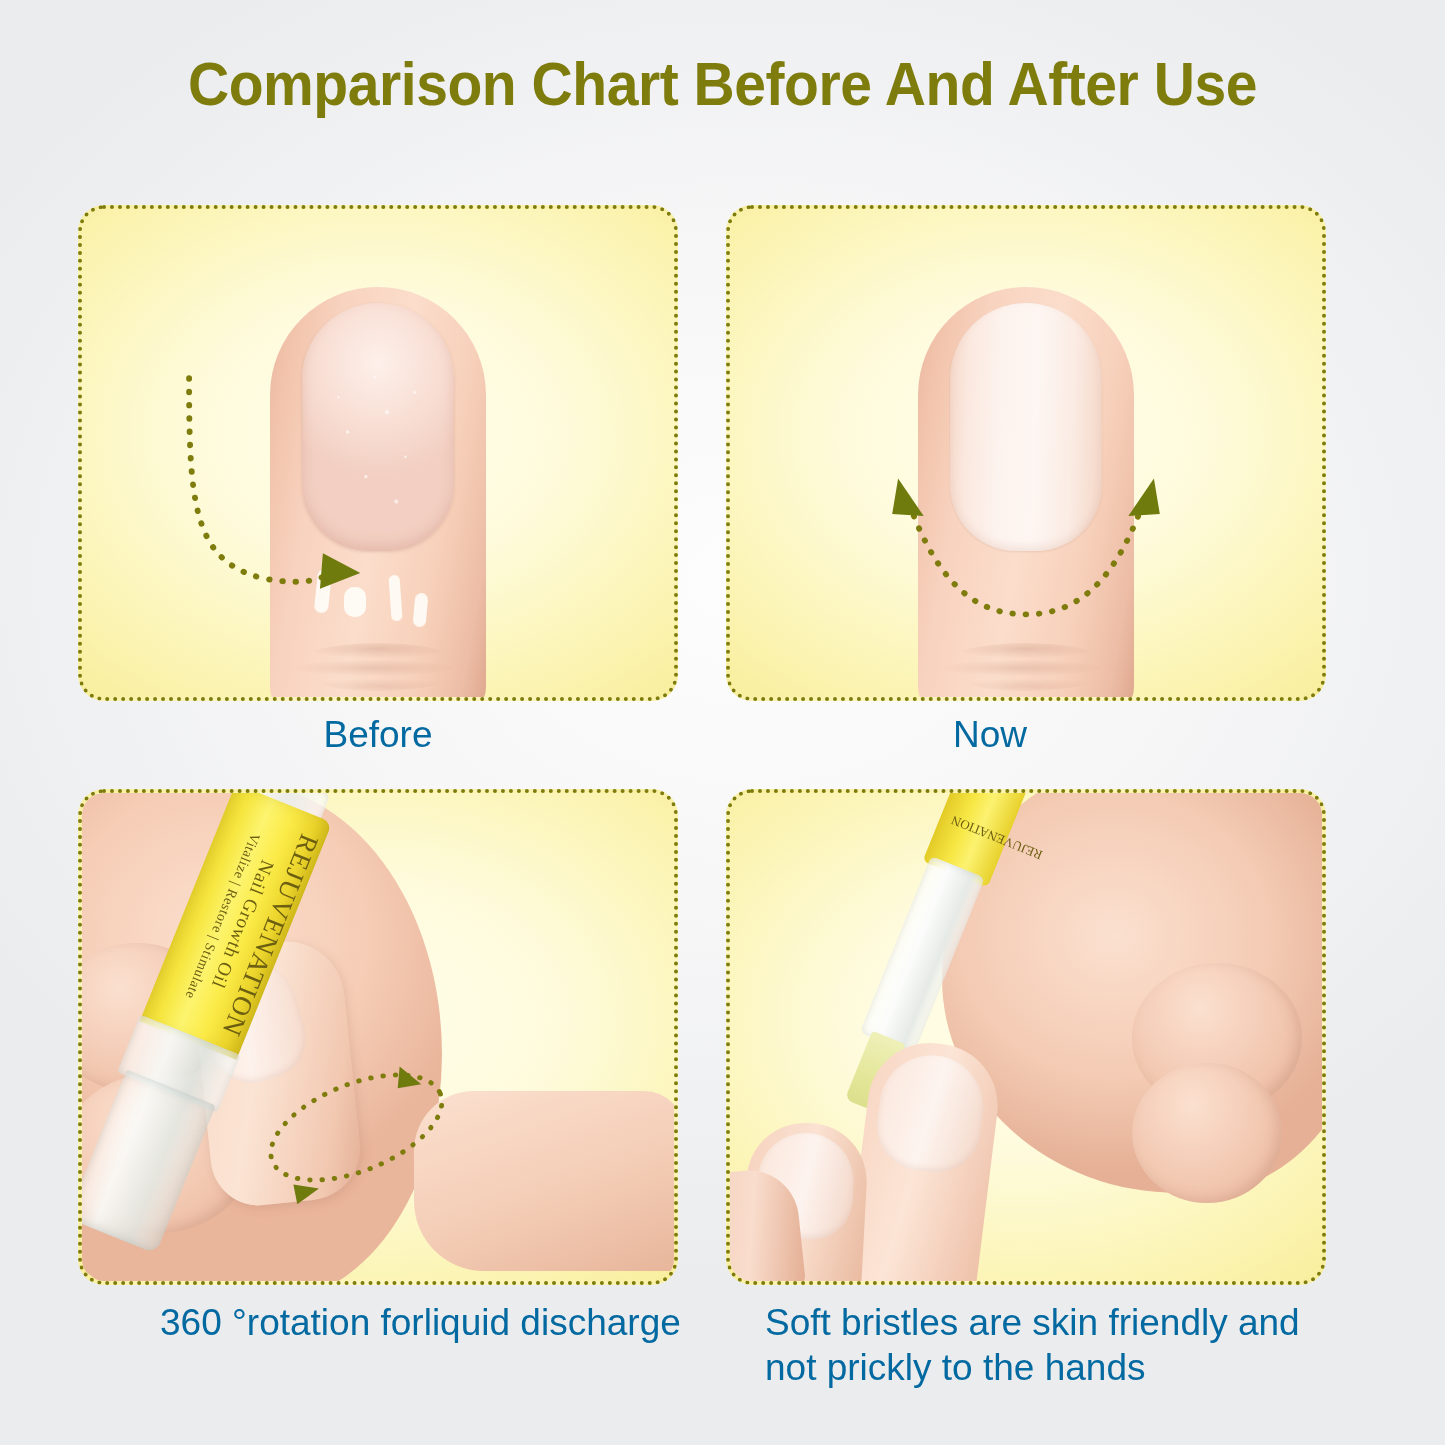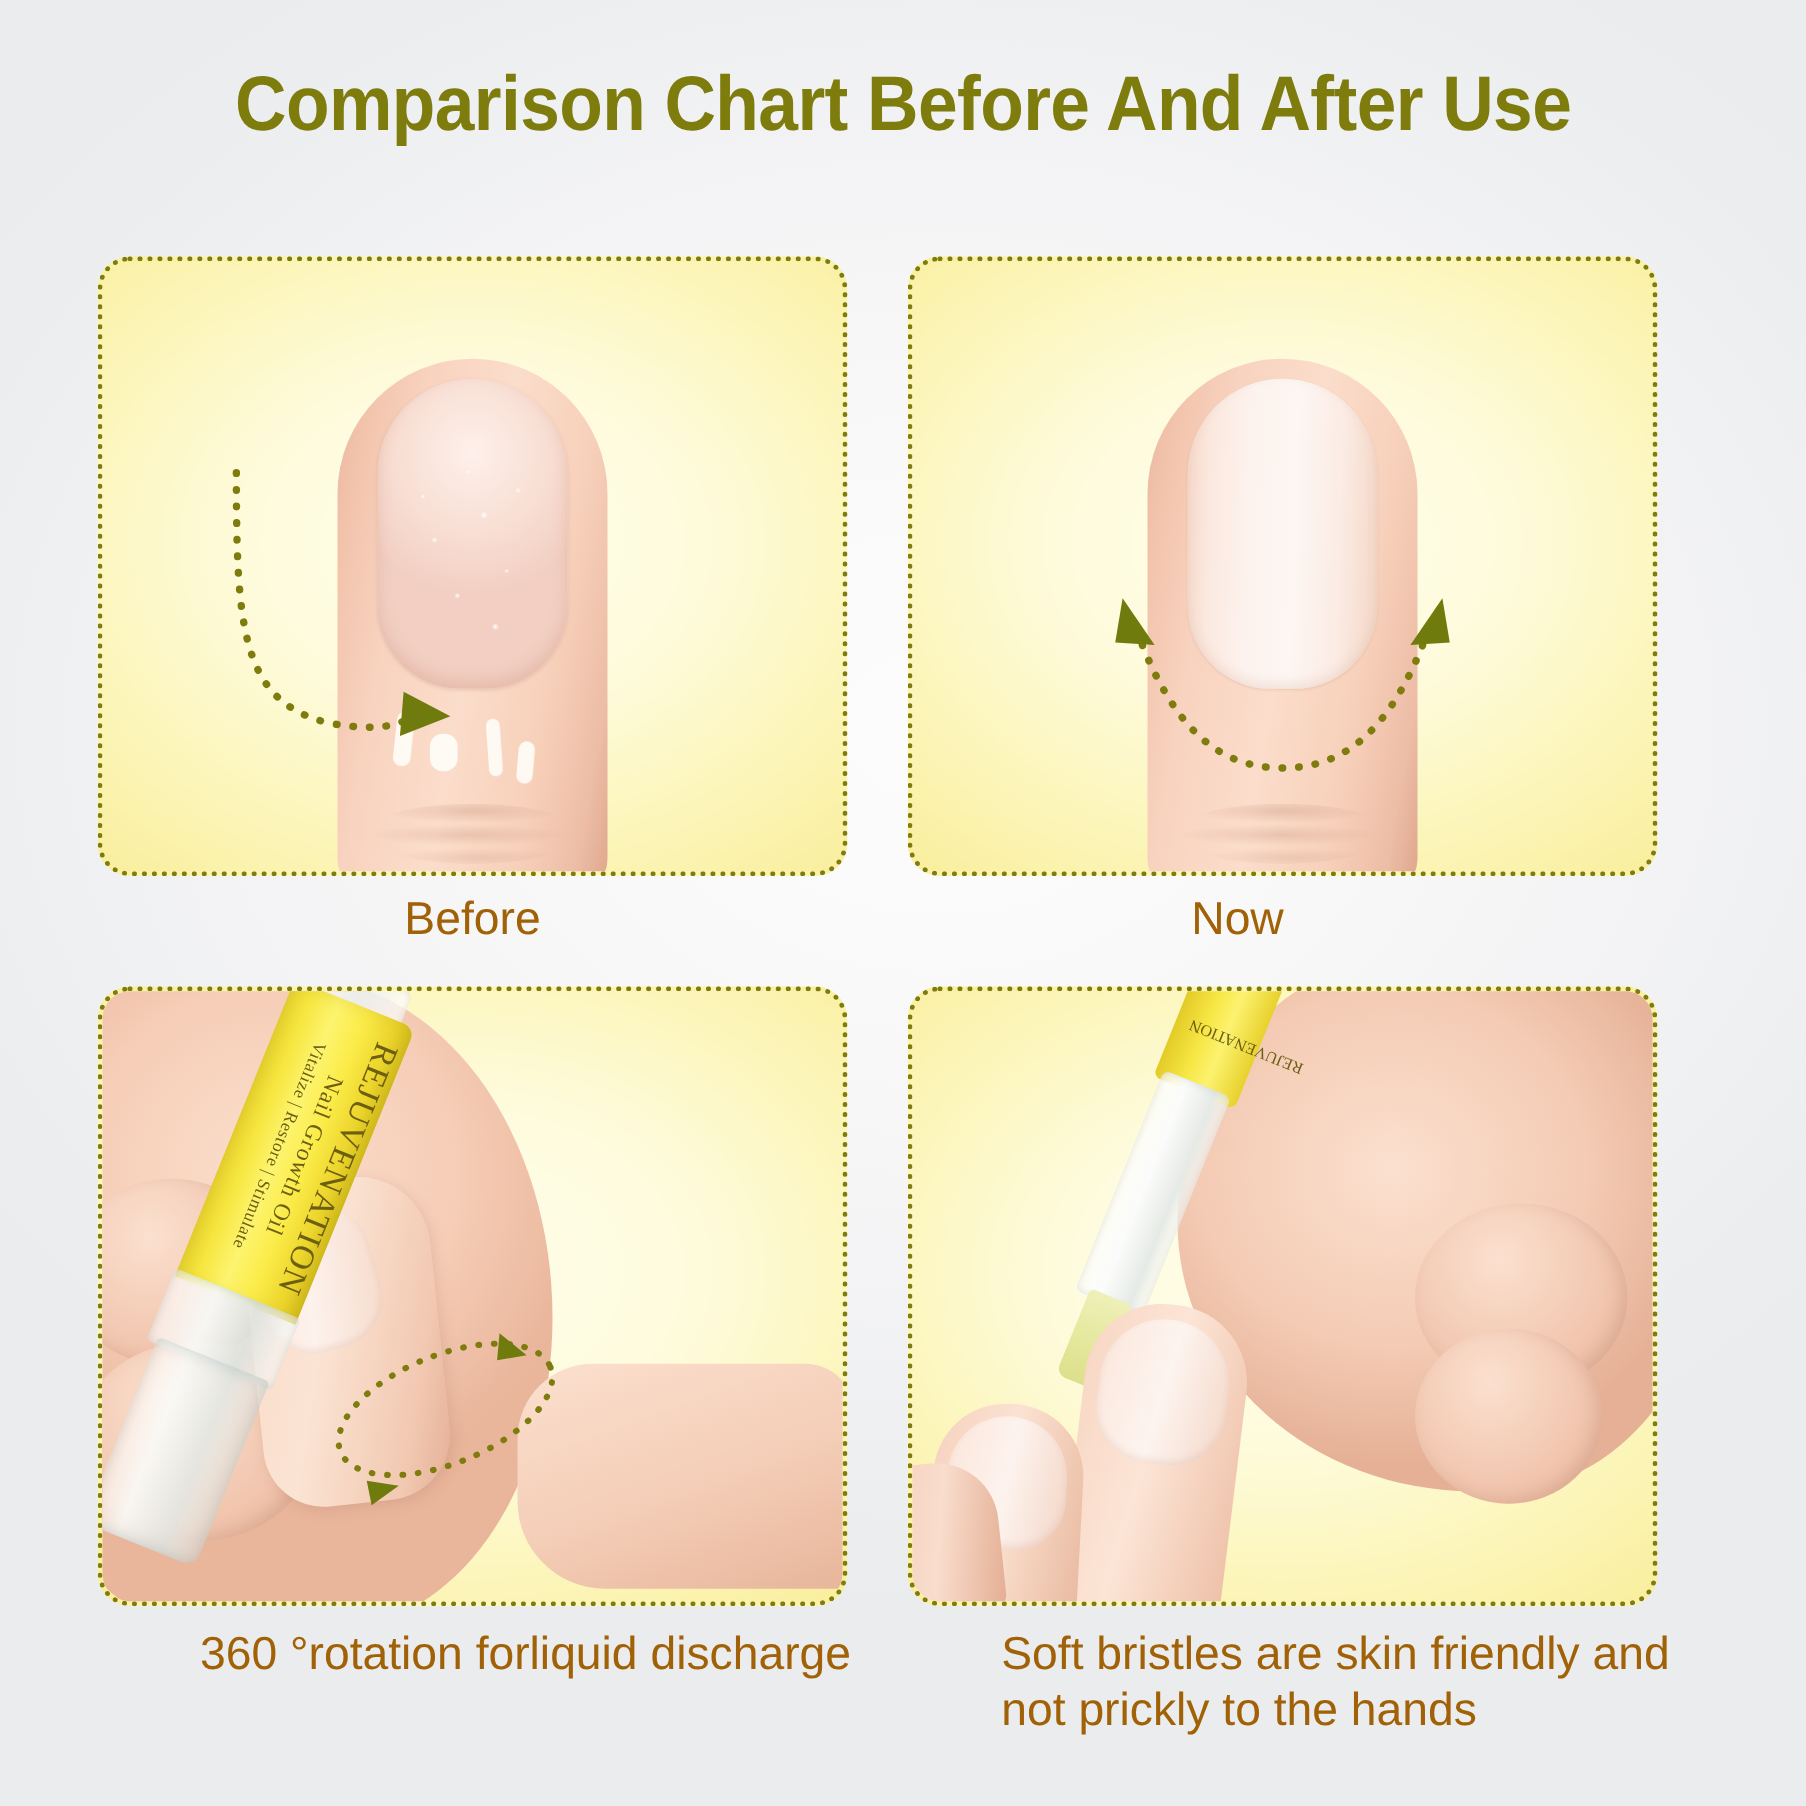--- a/index.html
+++ b/index.html
@@ -36,29 +36,29 @@
   .p-tl{ left:78px;  top:205px; width:600px; height:496px; }
   .p-tr{ left:726px; top:205px; width:600px; height:496px; }
   .p-bl{ left:78px;  top:789px; width:600px; height:496px; }
   .p-br{ left:726px; top:789px; width:600px; height:496px; }
 
   .panel .photo{ position:absolute; inset:0; }
 
   
   .cap{
     position:absolute;
-    color:#a16207;
+    color:#0369a1;
     font-size:37px;
     font-weight:400;
     line-height:1.22;
   }
   .cap-before{ left:78px; top:712px; width:600px; text-align:center; }
   .cap-now   { left:690px; top:712px; width:600px; text-align:center; }
   .cap-bl    { left:160px; top:1300px; width:540px; text-align:left; }
-  .cap-br    { left:765px; top:1300px; width:580px; text-align:left;margin-left:36px; }
+  .cap-br    { left:765px; top:1300px; width:580px; text-align:left; }
 
   
 
   
   .finger{
     position:absolute; left:50%; transform:translateX(-50%);
     top:78px; width:216px; height:430px;
     border-radius:108px 108px 30px 30px;
     background:
       linear-gradient(100deg,

